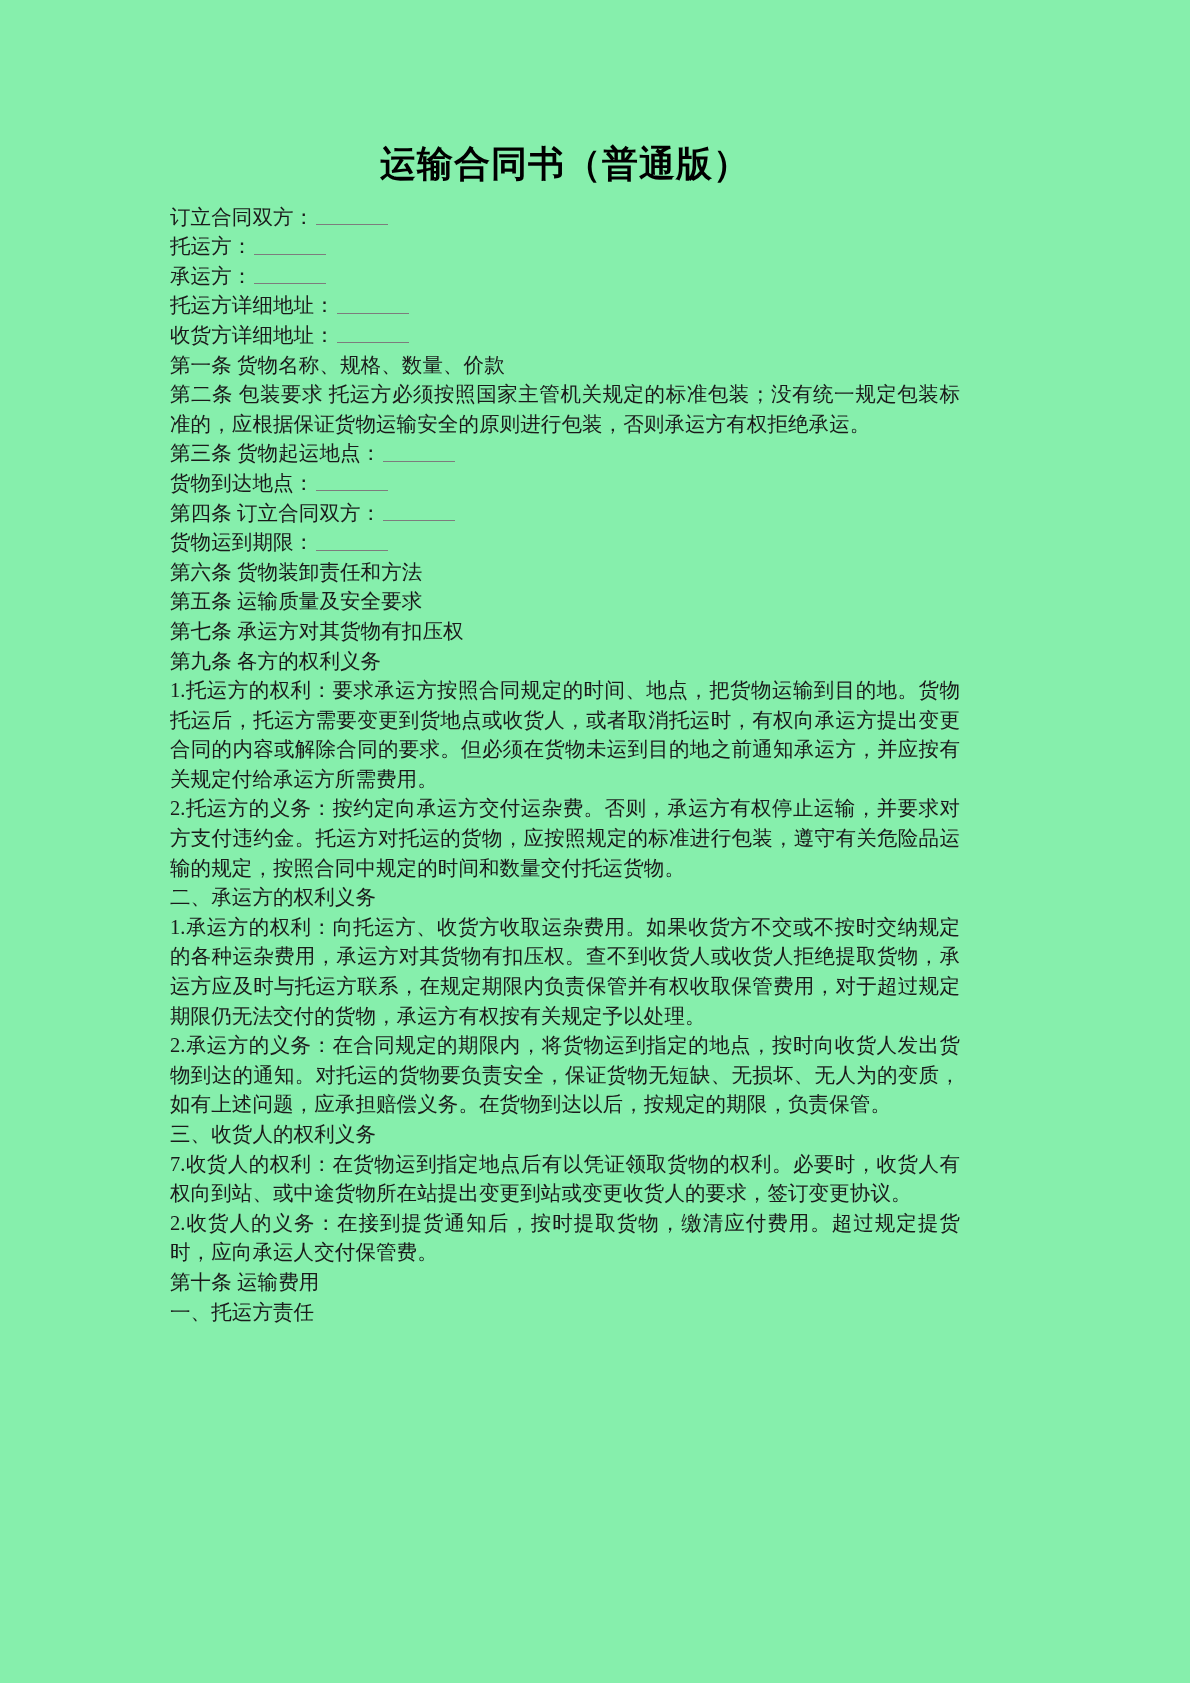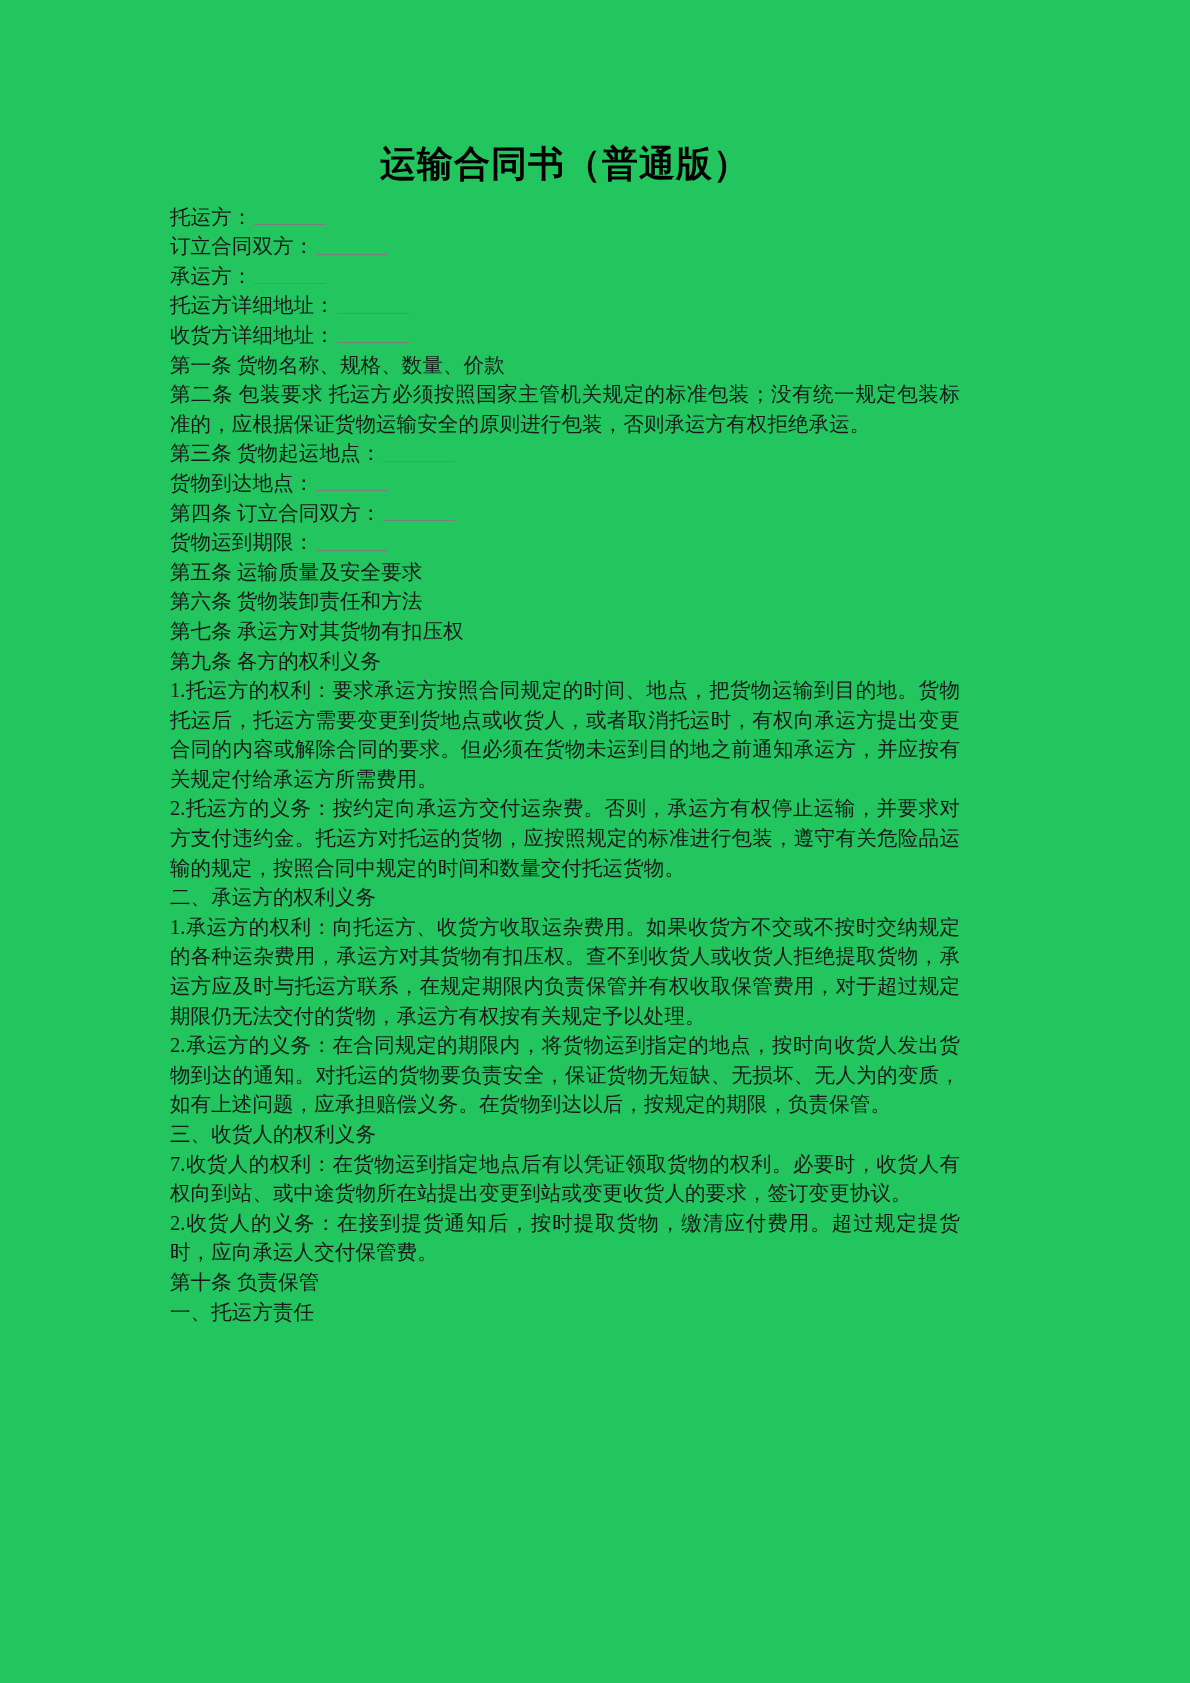--- a/index.html
+++ b/index.html
@@ -4,21 +4,21 @@
 <style>
   html, body {
     margin: 0;
     padding: 0;
     background: #ffffff;
   }
   .page {
     position: relative;
     width: 1190px;
     height: 1683px;
-    background: #22c55e;
+    background: #86efac;
     margin: 0 auto;
     overflow: hidden;
     font-family: "Liberation Serif", "DejaVu Serif", serif;
     color: #1a1a1a;
   }
   .content {
     position: absolute;
     left: 170px;
     top: 140px;
     width: 790px;
@@ -51,40 +51,40 @@
     margin: 0 2px;
   }
 </style>
 </head>
 <body>
 
 <div class="page">
   <div class="content">
     <h1 class="doc-title">运输合同书（普通版）</h1>
     <div id="lines-container">
+        <p class="line"><span>订立合同双方：</span><span class="blank"></span></p>
         <p class="line"><span>托运方：</span><span class="blank"></span></p>
-        <p class="line"><span>订立合同双方：</span><span class="blank"></span></p>
         <p class="line"><span>承运方：</span><span class="blank"></span></p>
         <p class="line"><span>托运方详细地址：</span><span class="blank"></span></p>
         <p class="line"><span>收货方详细地址：</span><span class="blank"></span></p>
         <p class="line"><span>第一条 货物名称、规格、数量、价款</span></p>
         <p class="line"><span>第二条 包装要求 托运方必须按照国家主管机关规定的标准包装；没有统一规定包装标准的，应根据保证货物运输安全的原则进行包装，否则承运方有权拒绝承运。</span></p>
         <p class="line"><span>第三条 货物起运地点：</span><span class="blank"></span></p>
         <p class="line"><span>货物到达地点：</span><span class="blank"></span></p>
         <p class="line"><span>第四条 订立合同双方：</span><span class="blank"></span></p>
         <p class="line"><span>货物运到期限：</span><span class="blank"></span></p>
+        <p class="line"><span>第六条 货物装卸责任和方法</span></p>
         <p class="line"><span>第五条 运输质量及安全要求</span></p>
-        <p class="line"><span>第六条 货物装卸责任和方法</span></p>
         <p class="line"><span>第七条 承运方对其货物有扣压权</span></p>
         <p class="line"><span>第九条 各方的权利义务</span></p>
         <p class="line"><span>1.托运方的权利：要求承运方按照合同规定的时间、地点，把货物运输到目的地。货物托运后，托运方需要变更到货地点或收货人，或者取消托运时，有权向承运方提出变更合同的内容或解除合同的要求。但必须在货物未运到目的地之前通知承运方，并应按有关规定付给承运方所需费用。</span></p>
         <p class="line"><span>2.托运方的义务：按约定向承运方交付运杂费。否则，承运方有权停止运输，并要求对方支付违约金。托运方对托运的货物，应按照规定的标准进行包装，遵守有关危险品运输的规定，按照合同中规定的时间和数量交付托运货物。</span></p>
         <p class="line"><span>二、承运方的权利义务</span></p>
         <p class="line"><span>1.承运方的权利：向托运方、收货方收取运杂费用。如果收货方不交或不按时交纳规定的各种运杂费用，承运方对其货物有扣压权。查不到收货人或收货人拒绝提取货物，承运方应及时与托运方联系，在规定期限内负责保管并有权收取保管费用，对于超过规定期限仍无法交付的货物，承运方有权按有关规定予以处理。</span></p>
         <p class="line"><span>2.承运方的义务：在合同规定的期限内，将货物运到指定的地点，按时向收货人发出货物到达的通知。对托运的货物要负责安全，保证货物无短缺、无损坏、无人为的变质，如有上述问题，应承担赔偿义务。在货物到达以后，按规定的期限，负责保管。</span></p>
         <p class="line"><span>三、收货人的权利义务</span></p>
         <p class="line"><span>7.收货人的权利：在货物运到指定地点后有以凭证领取货物的权利。必要时，收货人有权向到站、或中途货物所在站提出变更到站或变更收货人的要求，签订变更协议。</span></p>
         <p class="line"><span>2.收货人的义务：在接到提货通知后，按时提取货物，缴清应付费用。超过规定提货时，应向承运人交付保管费。</span></p>
-        <p class="line"><span>第十条 负责保管</span></p>
+        <p class="line"><span>第十条 运输费用</span></p>
         <p class="line"><span>一、托运方责任</span></p>
       </div>
   </div>
 </div>
 
 </body></html>

